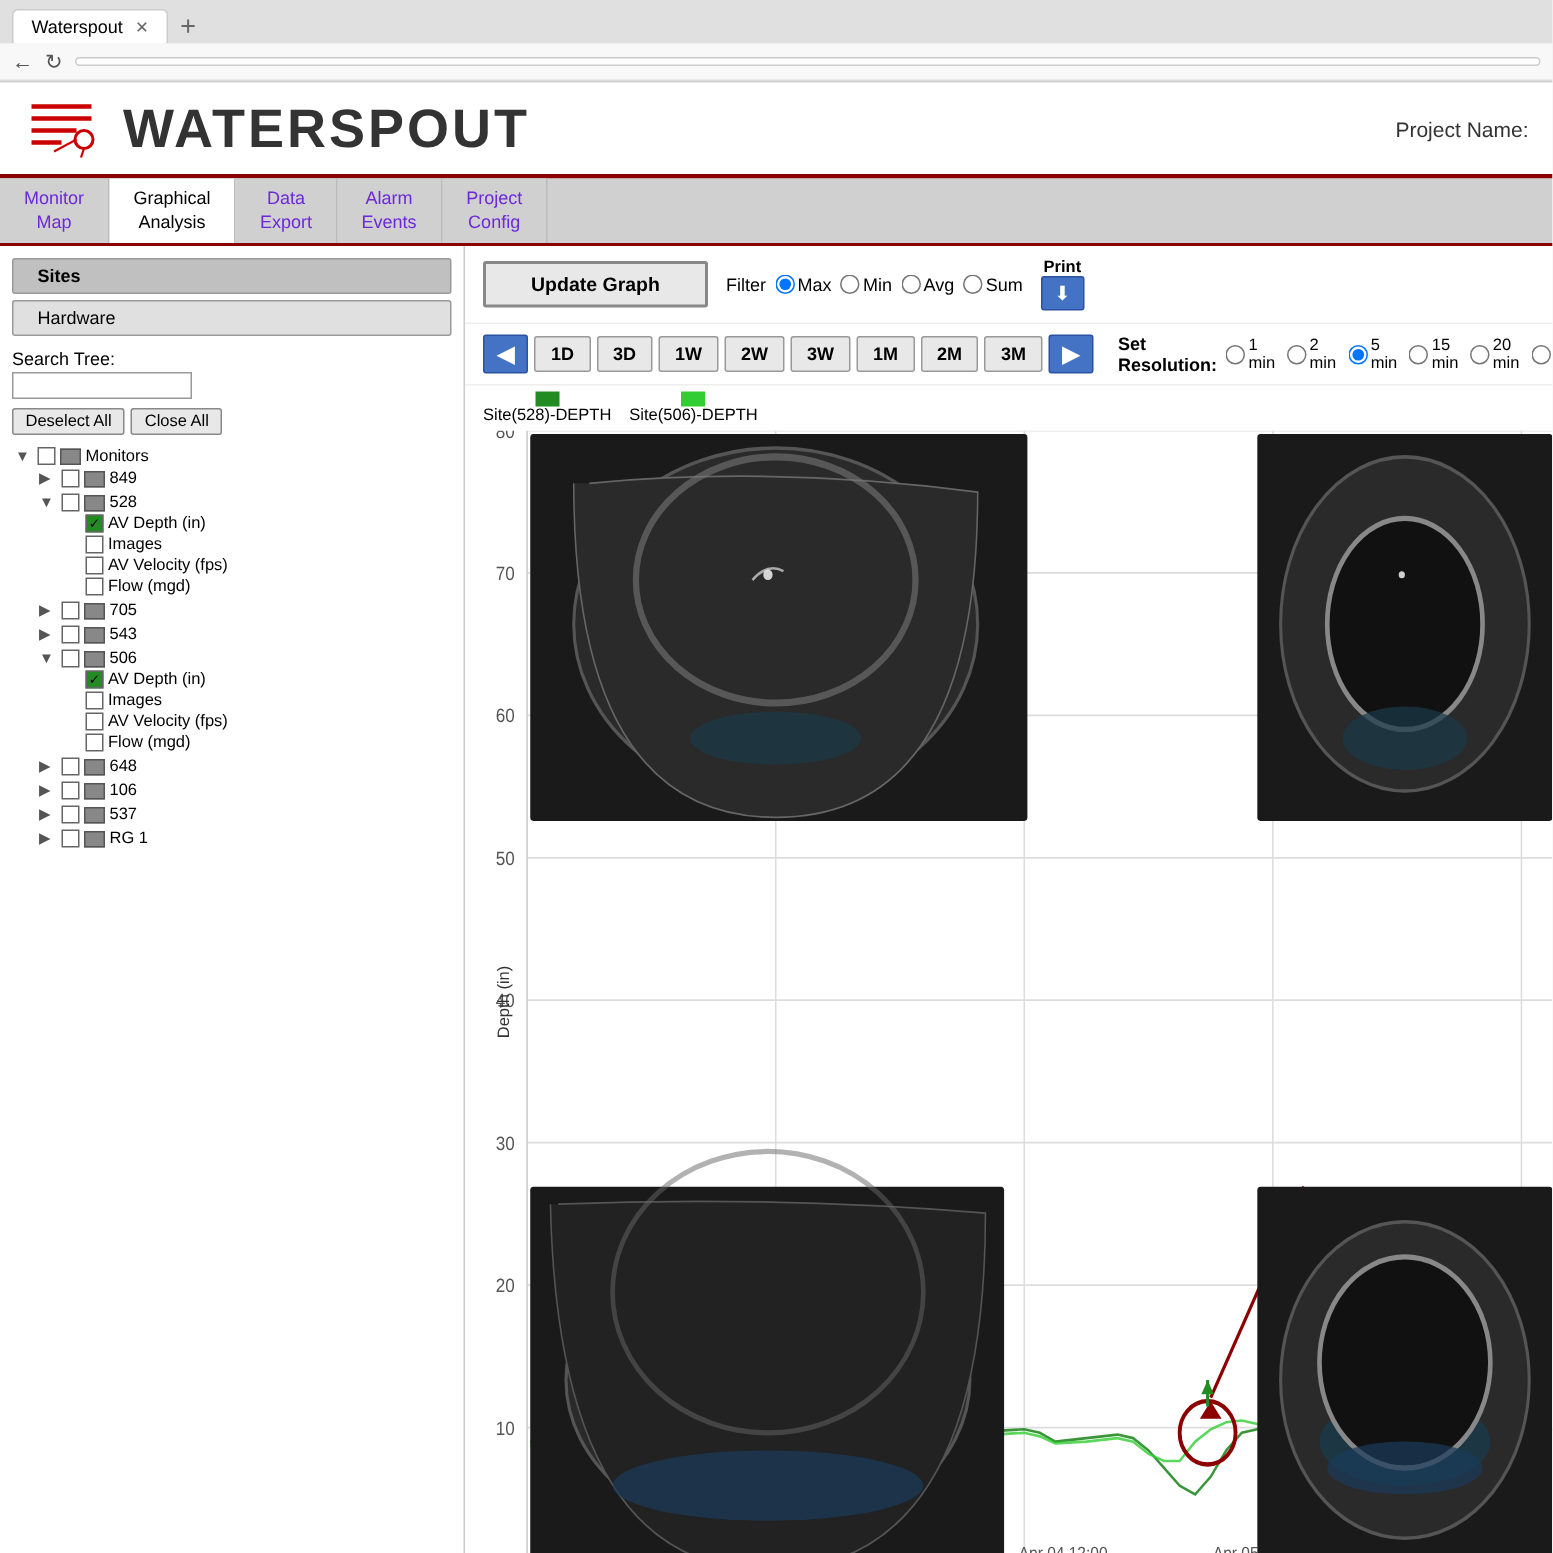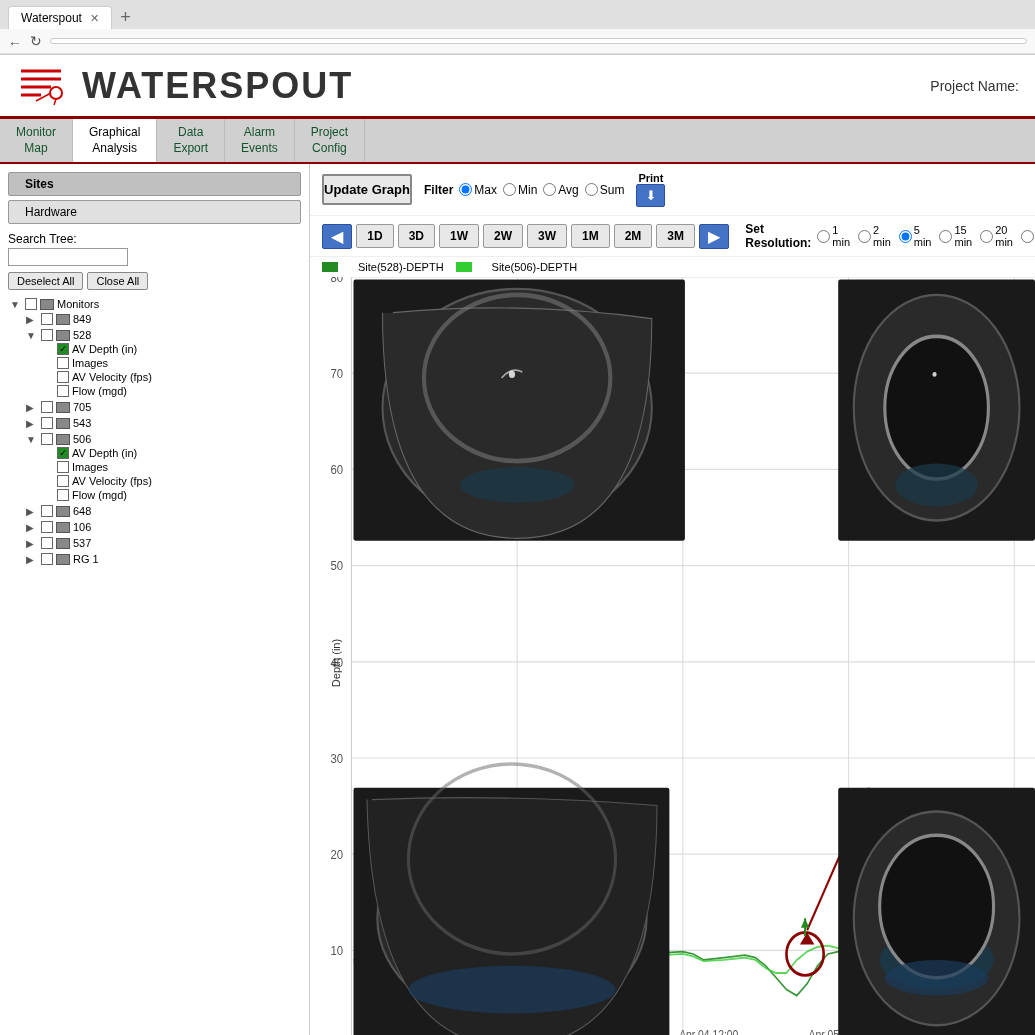--- a/index.html
+++ b/index.html
@@ -74,21 +74,21 @@
       border-bottom: 2px solid #8b0000;
     }
     .nav-tab {
       padding: 6px 16px;
       font-size: 12px;
       cursor: pointer;
       border-right: 1px solid #bbb;
       text-align: center;
       line-height: 1.3;
       background: #d0d0d0;
-      color: #14532d;
+      color: #6d28d9;
     }
     .nav-tab.active {
       background: white;
       font-weight: normal;
       color: #000;
     }
 
     
     .main-layout {
       display: flex;
@@ -178,30 +178,30 @@
     
     .controls-bar {
       display: flex;
       align-items: center;
       padding: 8px 12px;
       gap: 12px;
       border-bottom: 1px solid #eee;
       flex-wrap: wrap;
     }
     .update-graph-btn {
-      padding: 6px 0;
+      padding: 6px 30px;
       background: #e8e8e8;
       border: 2px solid #888;
       font-size: 13px;
       font-weight: bold;
       cursor: pointer;
       border-radius: 2px;
     }
     .filter-section { display: flex; align-items: center; gap: 6px; }
-    .filter-label { font-size: 12px; font-weight: bold; }
+    .filter-label { font-size: 12px; font-weight: normal; }
     .filter-options { display: flex; align-items: center; gap: 6px; font-size: 12px; }
     .filter-options label { display: flex; align-items: flex-start; gap: 2px; }
     .print-section { display: flex; flex-direction: column; align-items: center; }
     .print-label { font-size: 11px; font-weight: bold; }
     .print-btn {
       background: #4472c4;
       border: 1px solid #2a52a0;
       color: white;
       padding: 3px 8px;
       cursor: pointer;
@@ -257,22 +257,23 @@
     
     .legend-bar {
       padding: 4px 12px;
       display: flex;
       align-items: center;
       gap: 12px;
     }
     .legend-item {
       display: flex;
       align-items: center;
-      gap: 20px;
+      gap: 0;
       font-size: 11px;
+      flex-direction: column;
     }
     .legend-color {
       width: 16px;
       height: 10px;
       display: inline-block;
     }
 
     
     .graph-area {
       flex: 1;

